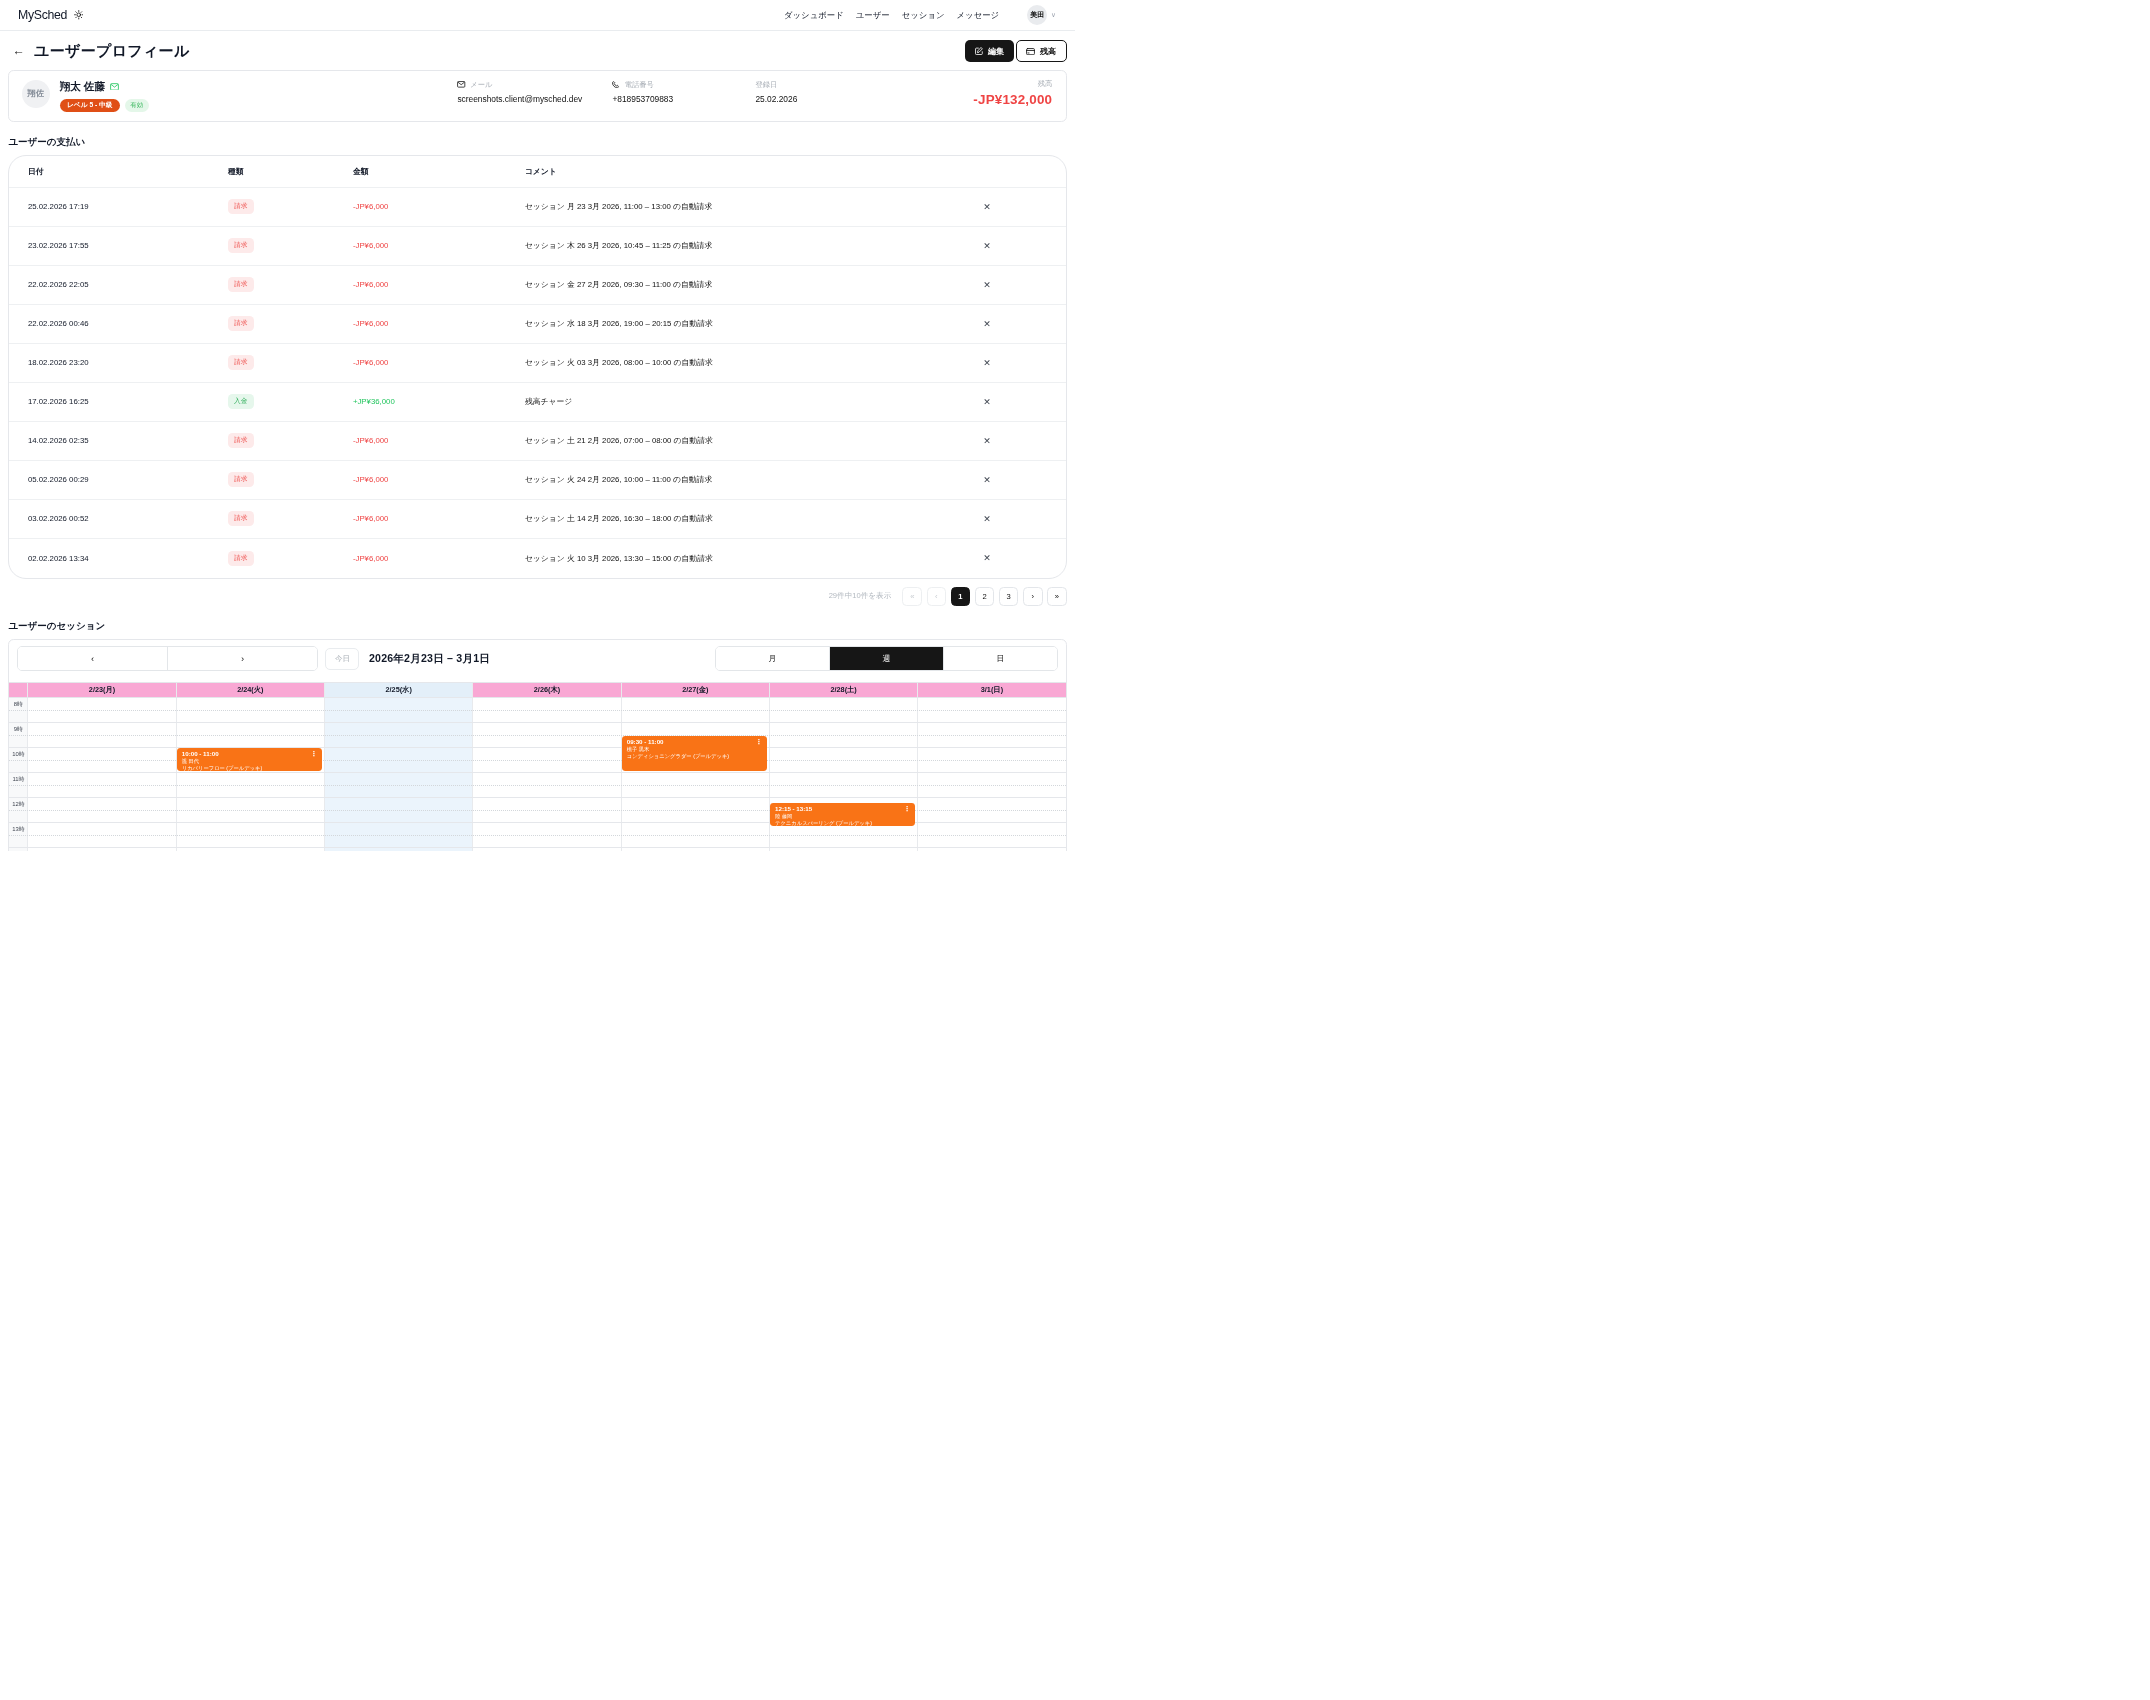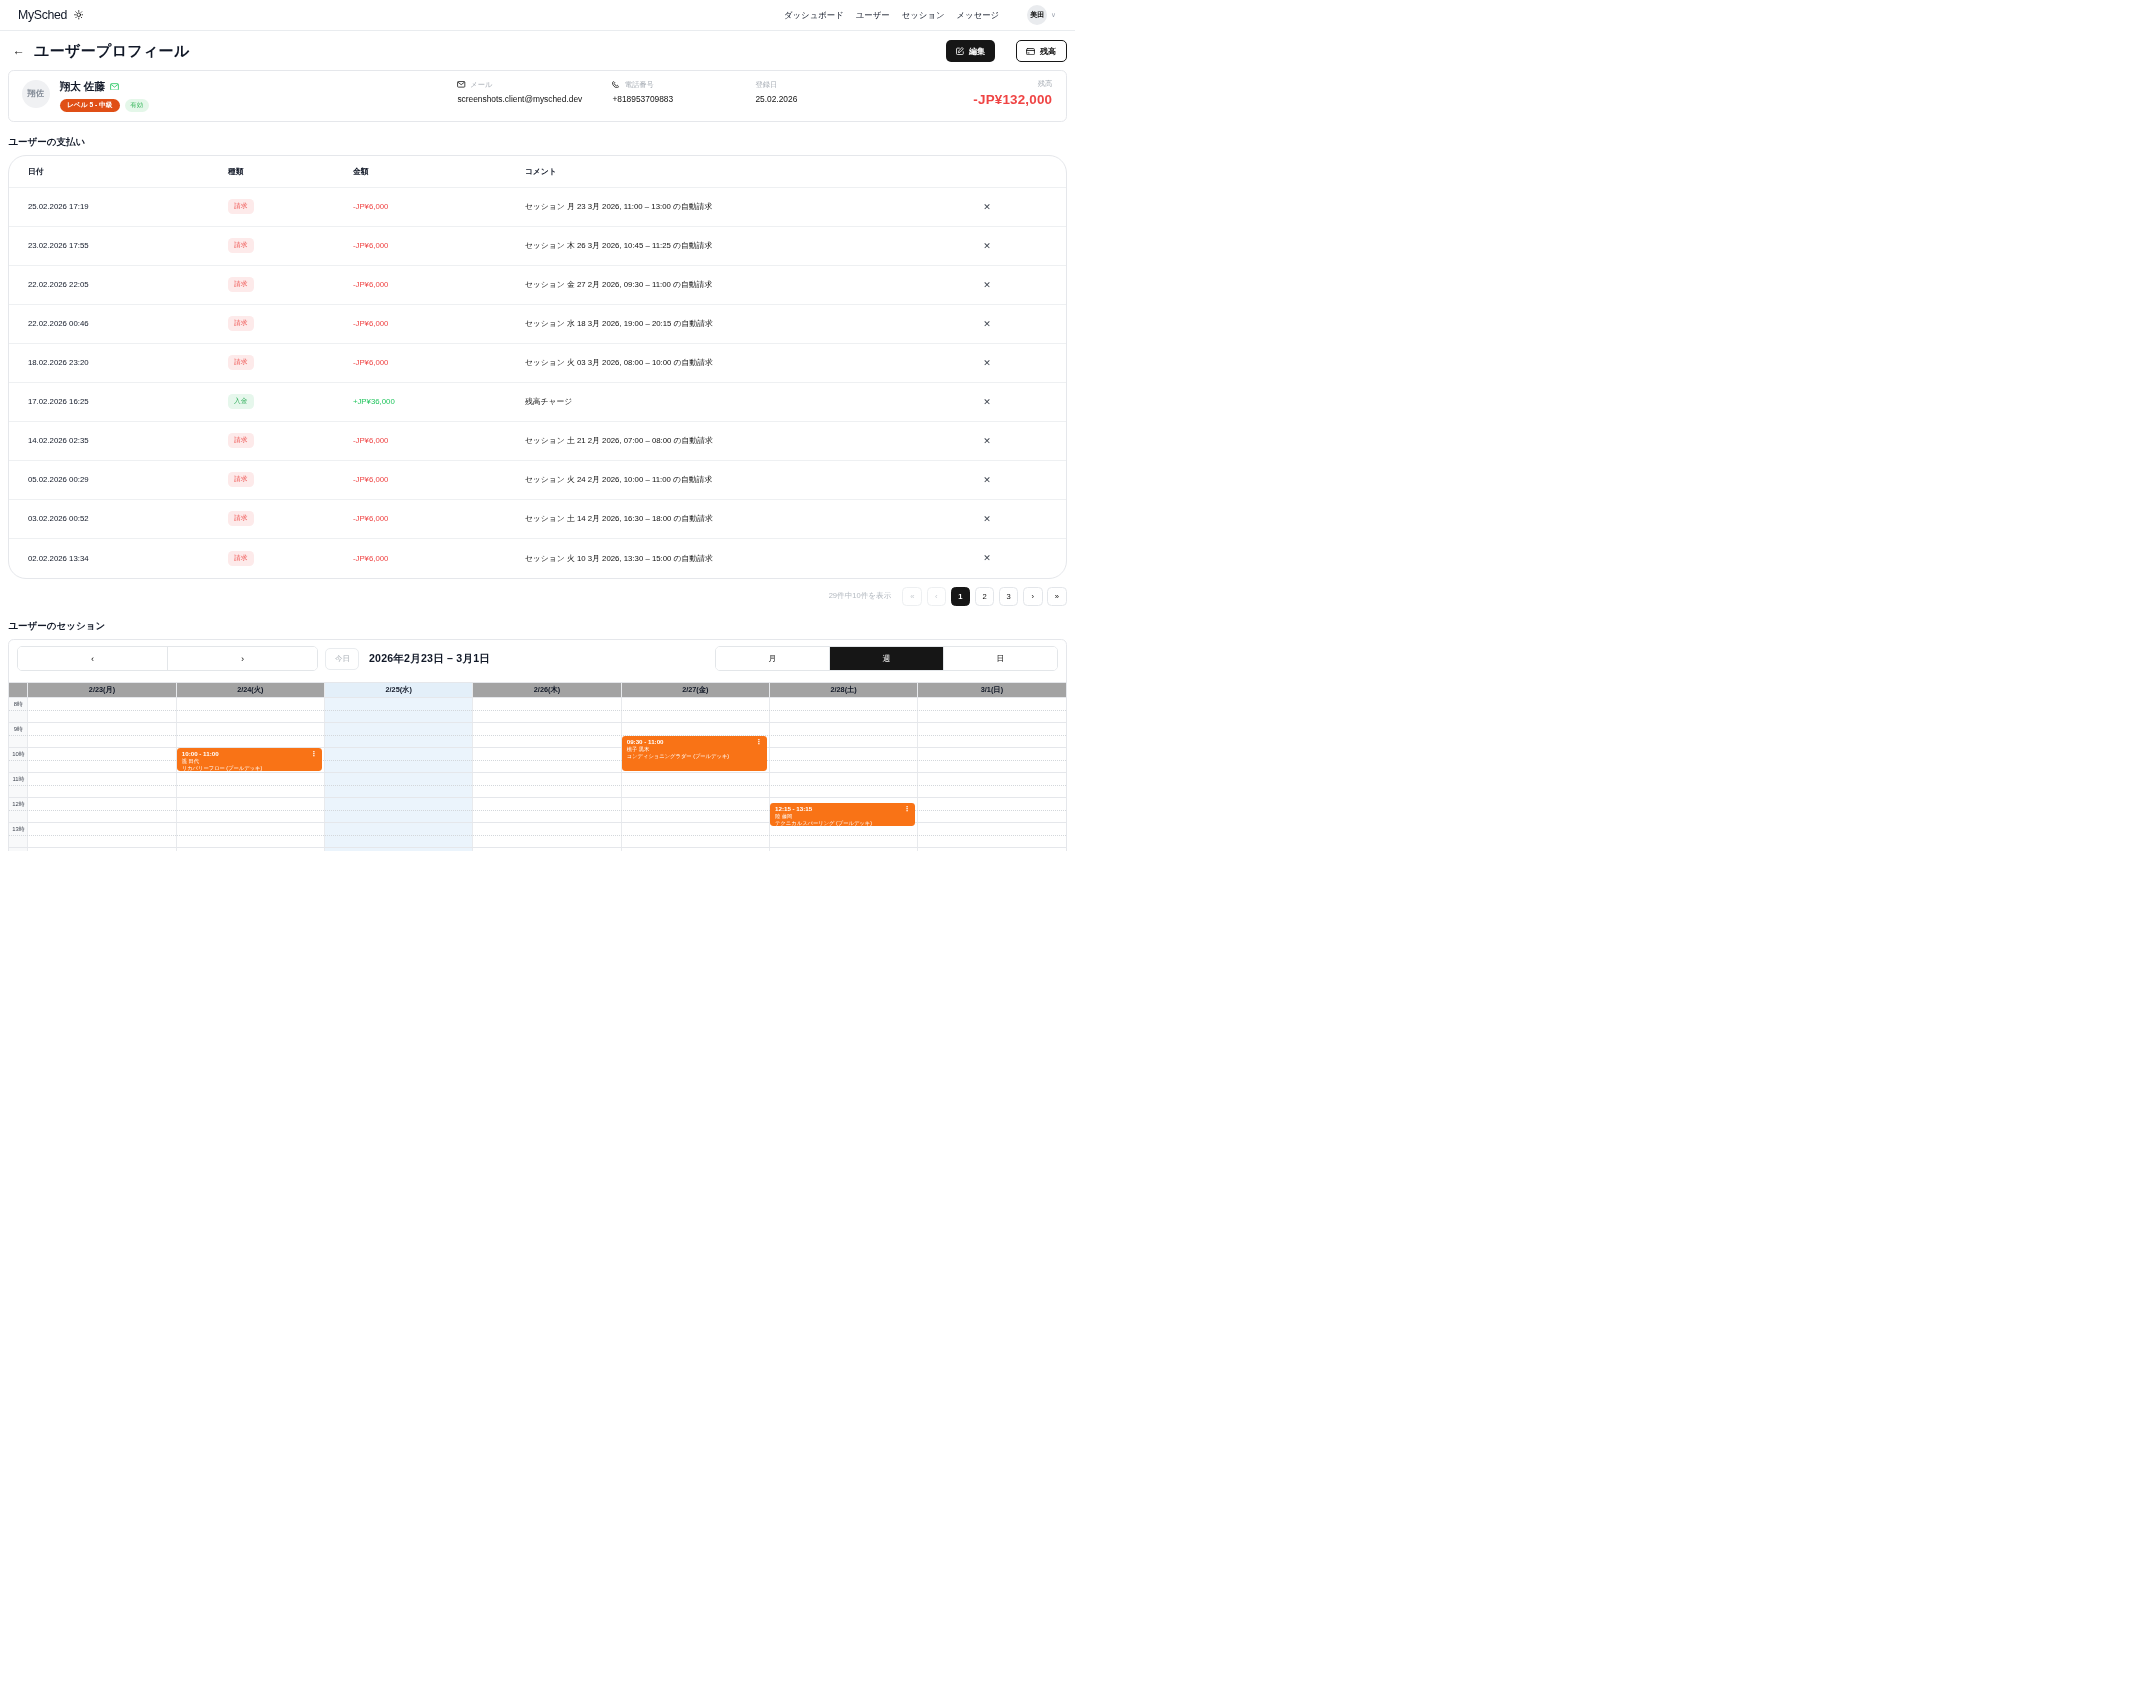--- a/index.html
+++ b/index.html
@@ -17,21 +17,21 @@
   .sun { margin-left: 6.7px; display: flex; align-items: center; }
   .main-nav { margin-left: auto; display: flex; gap: 12px; font-size: 8.4px; font-weight: 500; }
   .user-chip { display: flex; align-items: center; gap: 3.9px; margin-left: 28px; }
   .avatar36 { width: 20px; height: 20px; border-radius: 50%; background: #e9ebee; display: flex; align-items: center; justify-content: center; font-size: 7px; font-weight: 700; color:#111; }
   .chev-down { color: #9ca3af; font-size: 6.7px; }
 
   
   .page-head { display: flex; align-items: center; padding: 9px 8.4px 7.8px 12.3px; }
   .back { font-size: 12.3px; margin-right: 9.5px; color:#111; line-height:1; }
   .page-title { font-size: 15px; font-weight: 800; margin: 0; letter-spacing: 0.3px; }
-  .actions { margin-left: auto; display: flex; gap: 21px; }
+  .actions { margin-left: auto; display: flex; gap: 2px; }
   .btn { height: 22.4px; border-radius: 5px; display: inline-flex; align-items: center; gap: 5px; font-size: 8px; font-weight: 600; padding: 0 9.5px; }
   .btn-dark { background: #161616; color: #fff; border: none; }
   .btn-outline { background: #fff; color: #111; border: 1.1px solid #161616; }
 
   
   .profile-card { position: relative; margin: 0 8.4px; height: 52px; border: 0.6px solid #e5e7eb; border-radius: 5.6px; padding: 8.4px 12.3px; }
   .prof-left { display: flex; }
   .avatar50 { width: 28px; height: 28px; border-radius: 50%; background: #f0f1f3; display: flex; align-items: center; justify-content: center; font-size: 8.4px; font-weight: 700; color: #868e99; flex: none; }
   .prof-main { margin-left: 10px; }
   .prof-name-row { display: flex; align-items: center; gap: 5px; }
@@ -81,21 +81,21 @@
   .nav-btn { flex: 1; background: #fff; border: none; font-size: 9.5px; color: #111; font-weight: 300; }
   .nav-btn + .nav-btn { border-left: 0.6px solid #e3e6e9; }
   .today-btn { height: 22px; margin-left: 7.3px; padding: 0 8.4px; background: #fff; border: 0.6px solid #e9ecef; border-radius: 5px; color: #a7adb4; font-size: 7.6px; }
   .range { font-size: 10.6px; font-weight: 800; margin-left: 9.5px; letter-spacing: 0.2px; }
   .views { margin-left: auto; display: flex; width: 343px; height: 25px; border: 0.6px solid #e3e6e9; border-radius: 5px; overflow: hidden; flex: none; }
   .view-btn { flex: 1; background: #fff; border: none; font-size: 7.8px; color: #111; }
   .view-btn + .view-btn { border-left: 0.6px solid #e3e6e9; }
   .view-btn.active { background: #161616; color: #fff; }
 
   .cal-head { display: grid; grid-template-columns: 18px repeat(7, 1fr); height: 16px; margin-top: 10.6px; border-top: 0.6px solid #e5e7eb; border-bottom: 0.6px solid #e5e7eb; }
-  .cal-head .cell { background: #a3a3a3; display: flex; align-items: center; justify-content: center; font-size: 7.3px; font-weight: 700; border-left: 0.6px solid #e8eaed; }
+  .cal-head .cell { background: #f9a8d4; display: flex; align-items: center; justify-content: center; font-size: 7.3px; font-weight: 700; border-left: 0.6px solid #e8eaed; }
   .cal-head .cell:first-child { border-left: none; }
   .cal-head .cell.today { background: #e3eff9; }
 
   .cal-body { position: relative; height: 174px; }
   .cal-row { display: grid; grid-template-columns: 18px repeat(7, 1fr); height: 25px; border-bottom: 0.6px solid #e5e7eb; position: relative; }
   .cal-row .gcell { border-left: 0.6px solid #e8eaed; }
   .cal-row .gcell.today { background: #ebf4fc; }
   .gut { background: #f8f9fa; font-size: 5.9px; color: #3f4550; display: flex; justify-content: center; align-items: flex-start; padding-top: 2.2px; border-left: none !important; }
   .half { position: absolute; left: 0; right: 0; top: 50%; border-top: 0.6px dotted #d3d7db; pointer-events: none; z-index: 1; }
 

